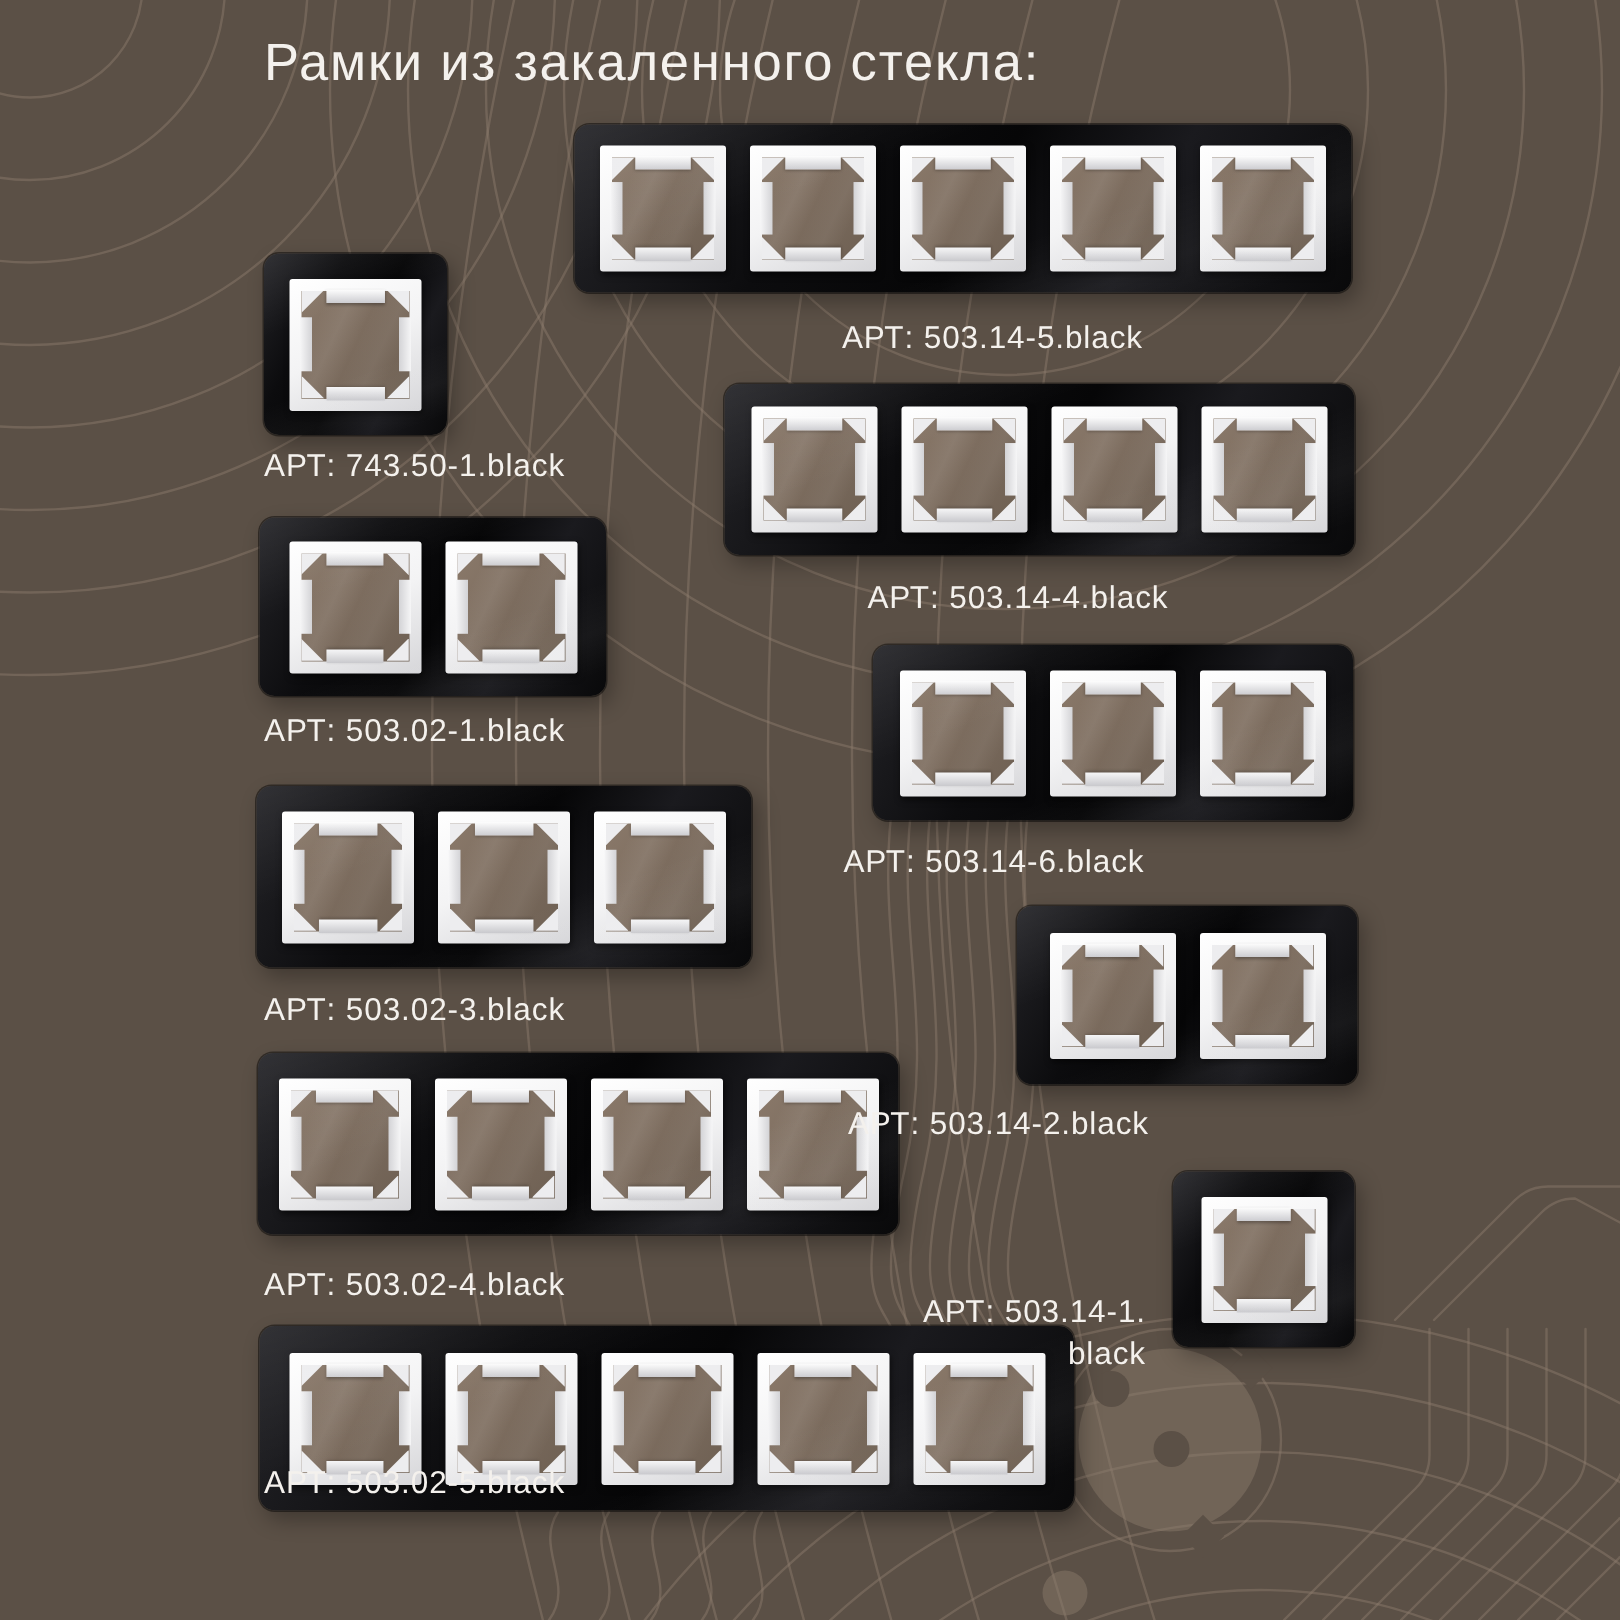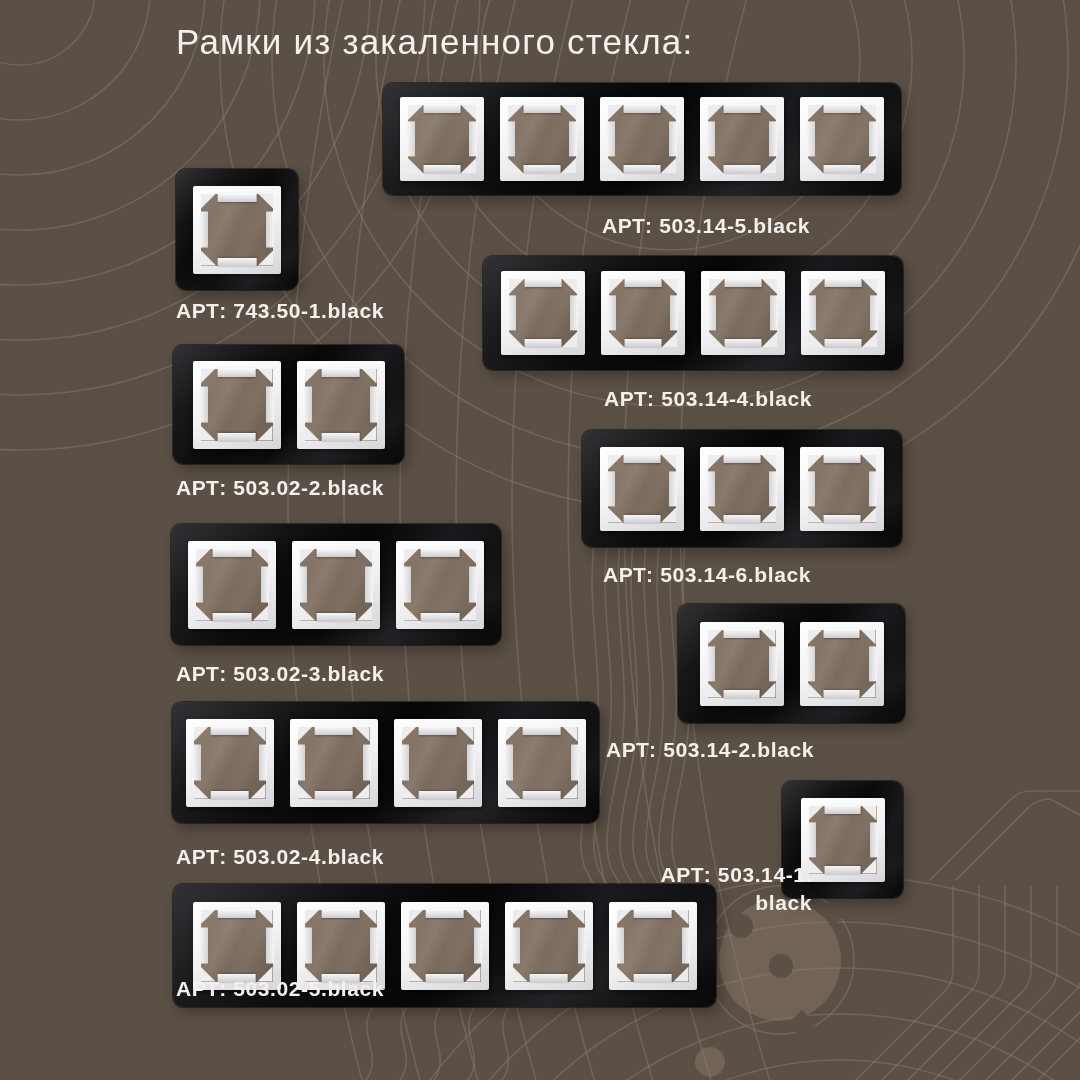--- a/index.html
+++ b/index.html
@@ -1,21 +1,21 @@
 <!DOCTYPE html>
 <html style="--bg: #5b5046; --text: #f4f1ed; --opening: #7d6d5f;"><head>
 <meta charset="utf-8">
 <style>
   html,body{margin:0;padding:0;}
   body{
     width:1080px;height:1080px;position:relative;overflow:hidden;
     background:var(--bg,#5b5046);
     font-family:"Liberation Sans", sans-serif;
   }
-  #canvas{position:absolute;inset:0;width:941px;height:1080px;padding-left:48px;}
+  #canvas{position:absolute;inset:0;width:941px;height:1080px;}
   svg.bg{position:absolute;left:0;top:0;}
   .title{
     position:absolute;left:176px;top:22px;margin:0;
     font-size:35px;font-weight:400;letter-spacing:1.2px;
     color:var(--text,#f4f1ed);
   }
   
   .plate{
     position:absolute;display:flex;align-items:center;justify-content:center;gap:16px;
     border-radius:10px;
@@ -51,21 +51,21 @@
     background:linear-gradient(#fdfdfd,#cdcdd1);box-shadow:0 1px 2px rgba(0,0,0,.30);}
   .tab.b{bottom:7px;left:50%;transform:translateX(-50%);width:44%;height:9px;
     background:linear-gradient(#f6f6f7,#c9c9cd);box-shadow:0 -1px 2px rgba(0,0,0,.22);}
   .tab.l{left:7px;top:50%;transform:translateY(-50%);width:8px;height:42%;
     background:linear-gradient(90deg,#f6f6f7,#d3d3d6);}
   .tab.r{right:7px;top:50%;transform:translateY(-50%);width:8px;height:42%;
     background:linear-gradient(270deg,#f6f6f7,#d3d3d6);}
   
   .article{
     position:absolute;font-size:21px;letter-spacing:.6px;line-height:28px;
-    color:var(--text,#f4f1ed);white-space:pre-line;font-weight:bold;
+    color:var(--text,#f4f1ed);white-space:pre-line;
   }
   .article.right{text-align:right;}
 </style>
 </head>
 <body>
 
 <div id="canvas">
 
   <svg class="bg" width="1080" height="1080" viewBox="0 0 1080 1080">
     <g fill="none" stroke="#8b7c6d" stroke-opacity="0.48" stroke-width="1.6" stroke-linejoin="round" stroke-linecap="round">
@@ -175,21 +175,21 @@
           <div class="cut tl"></div>
           <div class="cut tr"></div>
           <div class="cut bl"></div>
           <div class="cut br"></div>
           <div class="tab t"></div>
           <div class="tab b"></div>
           <div class="tab l"></div>
           <div class="tab r"></div>
         </div>
       </div>
-      <div class="article left" style="top: 474px; left: 176px;">АРТ: 503.02-2.black</div>
+      <div class="article left" style="top: 474px; left: 176px;">АРТ: 503.02-1.black</div>
       <div class="plate" style="left: 171px; top: 524px; width: 330px; height: 121px; --s: 88px;">
         <div class="slot">
           <div class="opening"></div>
           <div class="cut tl"></div>
           <div class="cut tr"></div>
           <div class="cut bl"></div>
           <div class="cut br"></div>
           <div class="tab t"></div>
           <div class="tab b"></div>
           <div class="tab l"></div>
@@ -421,21 +421,21 @@
           <div class="cut tl"></div>
           <div class="cut tr"></div>
           <div class="cut bl"></div>
           <div class="cut br"></div>
           <div class="tab t"></div>
           <div class="tab b"></div>
           <div class="tab l"></div>
           <div class="tab r"></div>
         </div>
       </div>
-      <div class="article right" style="top: 385px; right: 177px;">АРТ: 503.14-4.black</div>
+      <div class="article right" style="top: 385px; right: 162px;">АРТ: 503.14-4.black</div>
       <div class="plate" style="left: 582px; top: 430px; width: 320px; height: 117px; --s: 84px;">
         <div class="slot">
           <div class="opening"></div>
           <div class="cut tl"></div>
           <div class="cut tr"></div>
           <div class="cut bl"></div>
           <div class="cut br"></div>
           <div class="tab t"></div>
           <div class="tab b"></div>
           <div class="tab l"></div>

